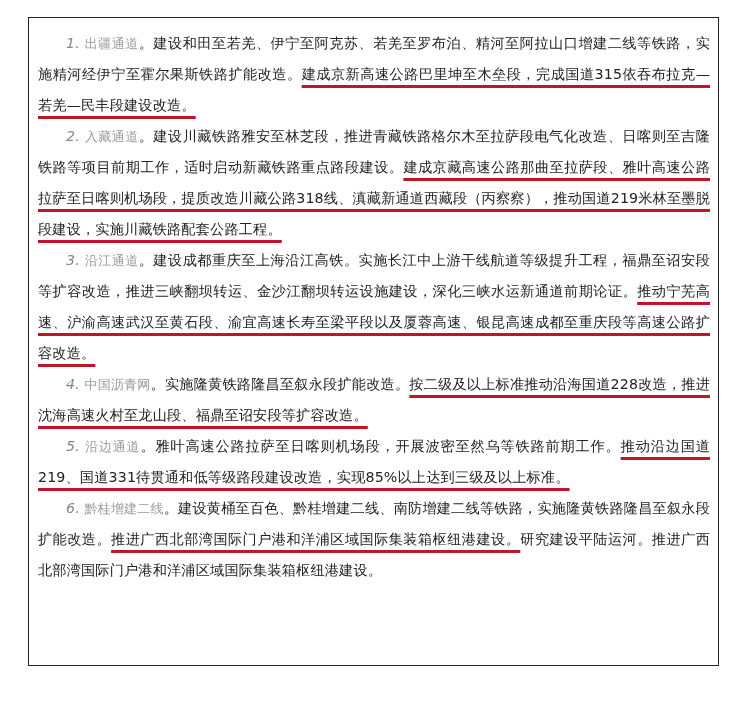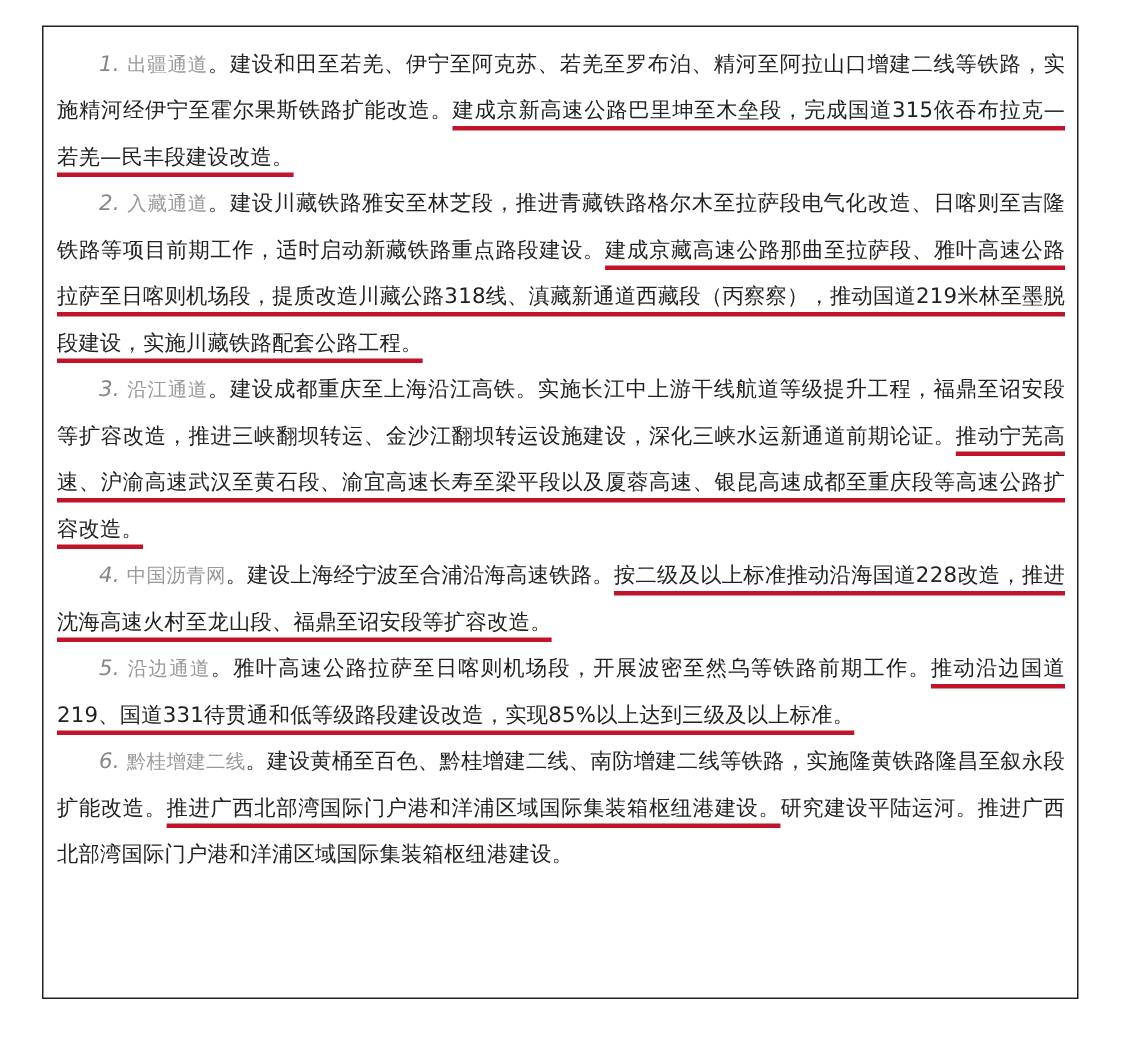--- a/index.html
+++ b/index.html
@@ -35,21 +35,21 @@
     <p class="para">
       <span class="idx">2.</span>
       <span class="cat">入藏通道</span><span>。建设川藏铁路雅安至林芝段，推进青藏铁路格尔木至拉萨段电气化改造、日喀则至吉隆铁路等项目前期工作，适时启动新藏铁路重点路段建设。</span><span class="ul">建成京藏高速公路那曲至拉萨段、雅叶高速公路拉萨至日喀则机场段，提质改造川藏公路318线、滇藏新通道西藏段（丙察察），推动国道219米林至墨脱段建设，实施川藏铁路配套公路工程。</span>
     </p>
     <p class="para">
       <span class="idx">3.</span>
       <span class="cat">沿江通道</span><span>。建设成都重庆至上海沿江高铁。实施长江中上游干线航道等级提升工程，福鼎至诏安段等扩容改造，推进三峡翻坝转运、金沙江翻坝转运设施建设，深化三峡水运新通道前期论证。</span><span class="ul">推动宁芜高速、沪渝高速武汉至黄石段、渝宜高速长寿至梁平段以及厦蓉高速、银昆高速成都至重庆段等高速公路扩容改造。</span>
     </p>
     <p class="para">
       <span class="idx">4.</span>
-      <span class="cat">中国沥青网</span><span>。建设上海经宁波至合浦沿海高速铁路。</span><span class="ul">按二级及以上标准推动沿海国道228改造，推进沈海高速火村至龙山段、福鼎至诏安段等扩容改造。</span>
+      <span class="cat">中国沥青网</span><span>。实施隆黄铁路隆昌至叙永段扩能改造。</span><span class="ul">按二级及以上标准推动沿海国道228改造，推进沈海高速火村至龙山段、福鼎至诏安段等扩容改造。</span>
     </p>
     <p class="para">
       <span class="idx">5.</span>
       <span class="cat">沿边通道</span><span>。雅叶高速公路拉萨至日喀则机场段，开展波密至然乌等铁路前期工作。</span><span class="ul">推动沿边国道219、国道331待贯通和低等级路段建设改造，实现85%以上达到三级及以上标准。</span>
     </p>
     <p class="para">
       <span class="idx">6.</span>
       <span class="cat">黔桂增建二线</span><span>。建设黄桶至百色、黔桂增建二线、南防增建二线等铁路，实施隆黄铁路隆昌至叙永段扩能改造。</span><span class="ul">推进广西北部湾国际门户港和洋浦区域国际集装箱枢纽港建设。</span><span>研究建设平陆运河。推进广西北部湾国际门户港和洋浦区域国际集装箱枢纽港建设。</span>
     </p>
   </div>

